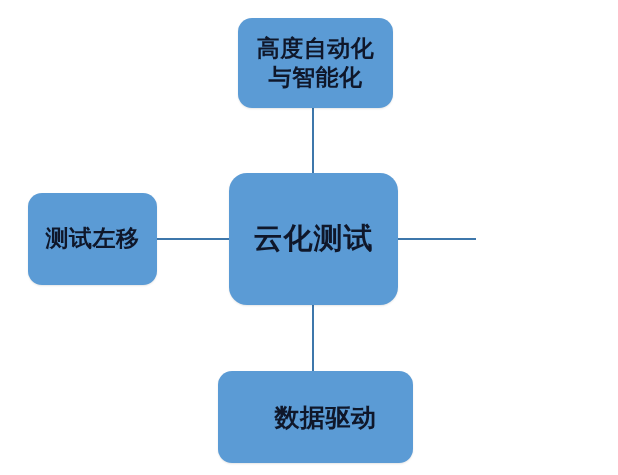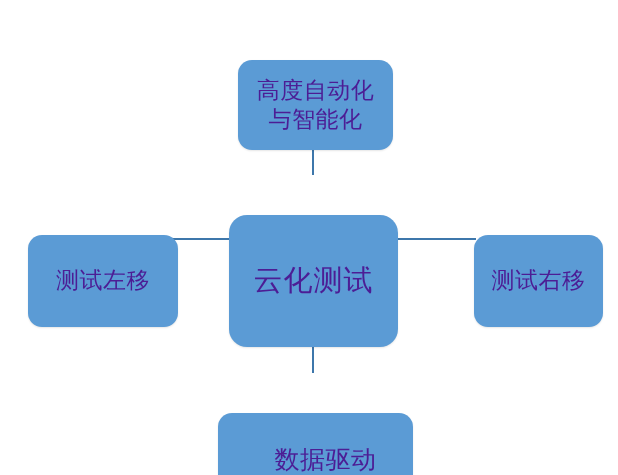--- a/index.html
+++ b/index.html
@@ -20,31 +20,30 @@
     background: #ffffff;
   }
   .connector {
     position: absolute;
     background: #3e77ab;
   }
   .node {
     position: absolute;
     box-sizing: border-box;
     background: #5b9bd5;
-    color: #4c1d95;
+    color: #0f172a;
     border-radius: 15px;
     display: flex;
     align-items: center;
     justify-content: center;
     text-align: center;
     line-height: 1.28;
     letter-spacing: 0.5px;
-    font-weight: 400;
+    font-weight: 700;
     box-shadow: 0 1px 2px rgba(0,0,0,0.10);
-    margin-top: 42px;
     -webkit-font-smoothing: antialiased;
   }
   .node-label {
     display: block;
     white-space: pre-line;
     padding: 0 6px;
   }
 
   
   #node-top {
@@ -56,21 +55,21 @@
   #node-center {
     left: 229px;  top: 173px;
     width: 169px; height: 132px;
     font-size: 29px;
     border-radius: 18px;
     letter-spacing: 1px;
     text-align: center;
   }
   #node-left {
     left: 28px;   top: 193px;
-    width: 150px; height: 92px;
+    width: 129px; height: 92px;
     font-size: 23px;
     border-radius: 14px;
   }
   #node-right {
     left: 474px;  top: 193px;
     width: 129px; height: 92px;
     font-size: 23px;
     border-radius: 14px;
   }
   #node-bottom {
@@ -103,21 +102,18 @@
   </div>
 
   <div class="node" id="node-center">
     <span class="node-label">云化测试</span>
   </div>
 
   <div class="node" id="node-left">
     <span class="node-label">测试左移</span>
   </div>
 
-  <div class="node" id="node-right">
-    <span class="node-label">测试右移</span>
-  </div>
 
   <div class="node" id="node-bottom">
     <span class="node-label">数据驱动</span>
   </div>
 
 </div>
 
 </body></html>

